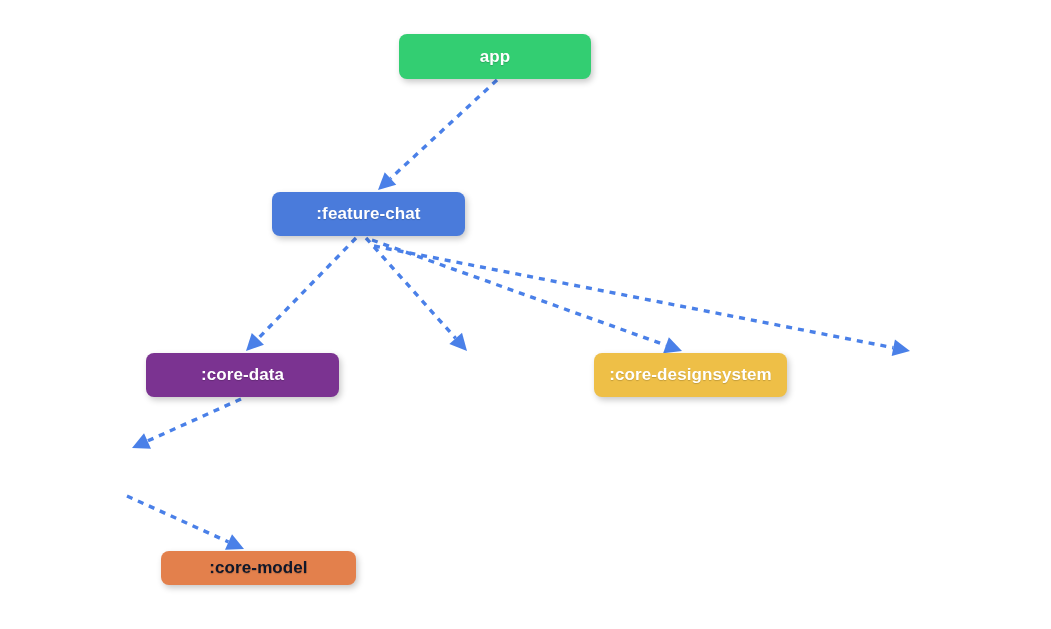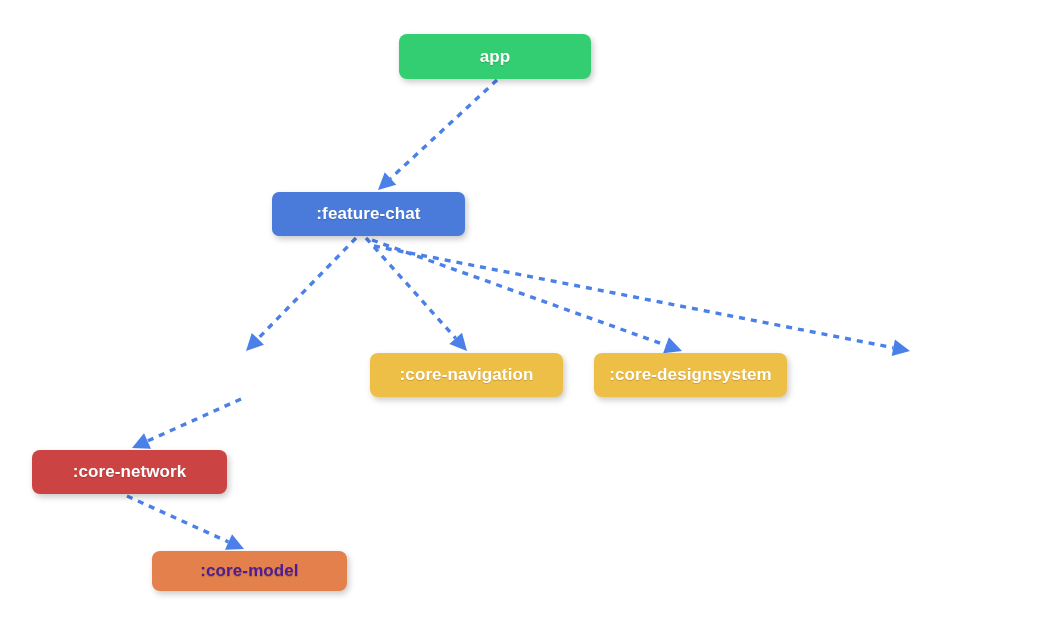--- a/index.html
+++ b/index.html
@@ -68,35 +68,32 @@
       <line x1="241" y1="399" x2="147.50532611510843" y2="441.0297157831164" stroke="#4a80e8" stroke-width="3.4" stroke-linecap="butt" stroke-dasharray="6 6"></line>
       <polygon points="132,448 144.02018400666663,433.27705272556216 150.99046822355024,448.7823788406706" fill="#4a80e8"></polygon>
       <line x1="127" y1="496" x2="228.51471747021463" y2="541.9852993668494" stroke="#4a80e8" stroke-width="3.4" stroke-linecap="butt" stroke-dasharray="6 6"></line>
       <polygon points="244,549 225.0073671536393,549.7279406317421 232.02206778678996,534.2426581019567" fill="#4a80e8"></polygon>
     </svg>
 
   <div class="graph-node" style="left: 399px; top: 34px; width: 192px; height: 45px; background: rgb(51, 206, 114); color: rgb(255, 255, 255);">
     <span class="node-label">app</span>
   </div>
 
-  <div class="graph-node" style="left: 272px; top: 192px; width: 193px; height: 44px; background: rgb(74, 123, 219); color: rgb(255, 255, 255); border-radius: 7px;">
+  <div class="graph-node" style="left: 272px; top: 192px; width: 193px; height: 44px; background: rgb(74, 123, 219); color: rgb(255, 255, 255);">
     <span class="node-label">:feature-chat</span>
   </div>
 
+  <div class="graph-node" style="left: 146px; top: 353px; width: 193px; height: 44px; background: rgb(123, 51, 145); color: rgb(255, 255, 255);">
+    <span class="node-label">:core-data</span>
+  </div>
 
-  <div class="graph-node" style="left: 370px; top: 353px; width: 193px; height: 44px; background: rgb(238, 191, 71); color: rgb(255, 255, 255);">
-    <span class="node-label">:core-navigation</span>
-  </div>
 
   <div class="graph-node" style="left: 594px; top: 353px; width: 193px; height: 44px; background: rgb(238, 191, 71); color: rgb(255, 255, 255); text-align: right;">
     <span class="node-label">:core-designsystem</span>
   </div>
 
 
-  <div class="graph-node" style="left: 32px; top: 450px; width: 195px; height: 44px; background: rgb(203, 67, 67); color: rgb(255, 255, 255);">
-    <span class="node-label">:core-network</span>
-  </div>
 
-  <div class="graph-node" style="left: 152px; top: 551px; width: 195px; height: 40px; background: rgb(227, 128, 76); color: #4c1d95;">
+  <div class="graph-node" style="left: 161px; top: 551px; width: 195px; height: 34px; background: rgb(227, 128, 76); color: #0f172a;">
     <span class="node-label">:core-model</span>
   </div>
 
 </div>
 
 </body></html>

